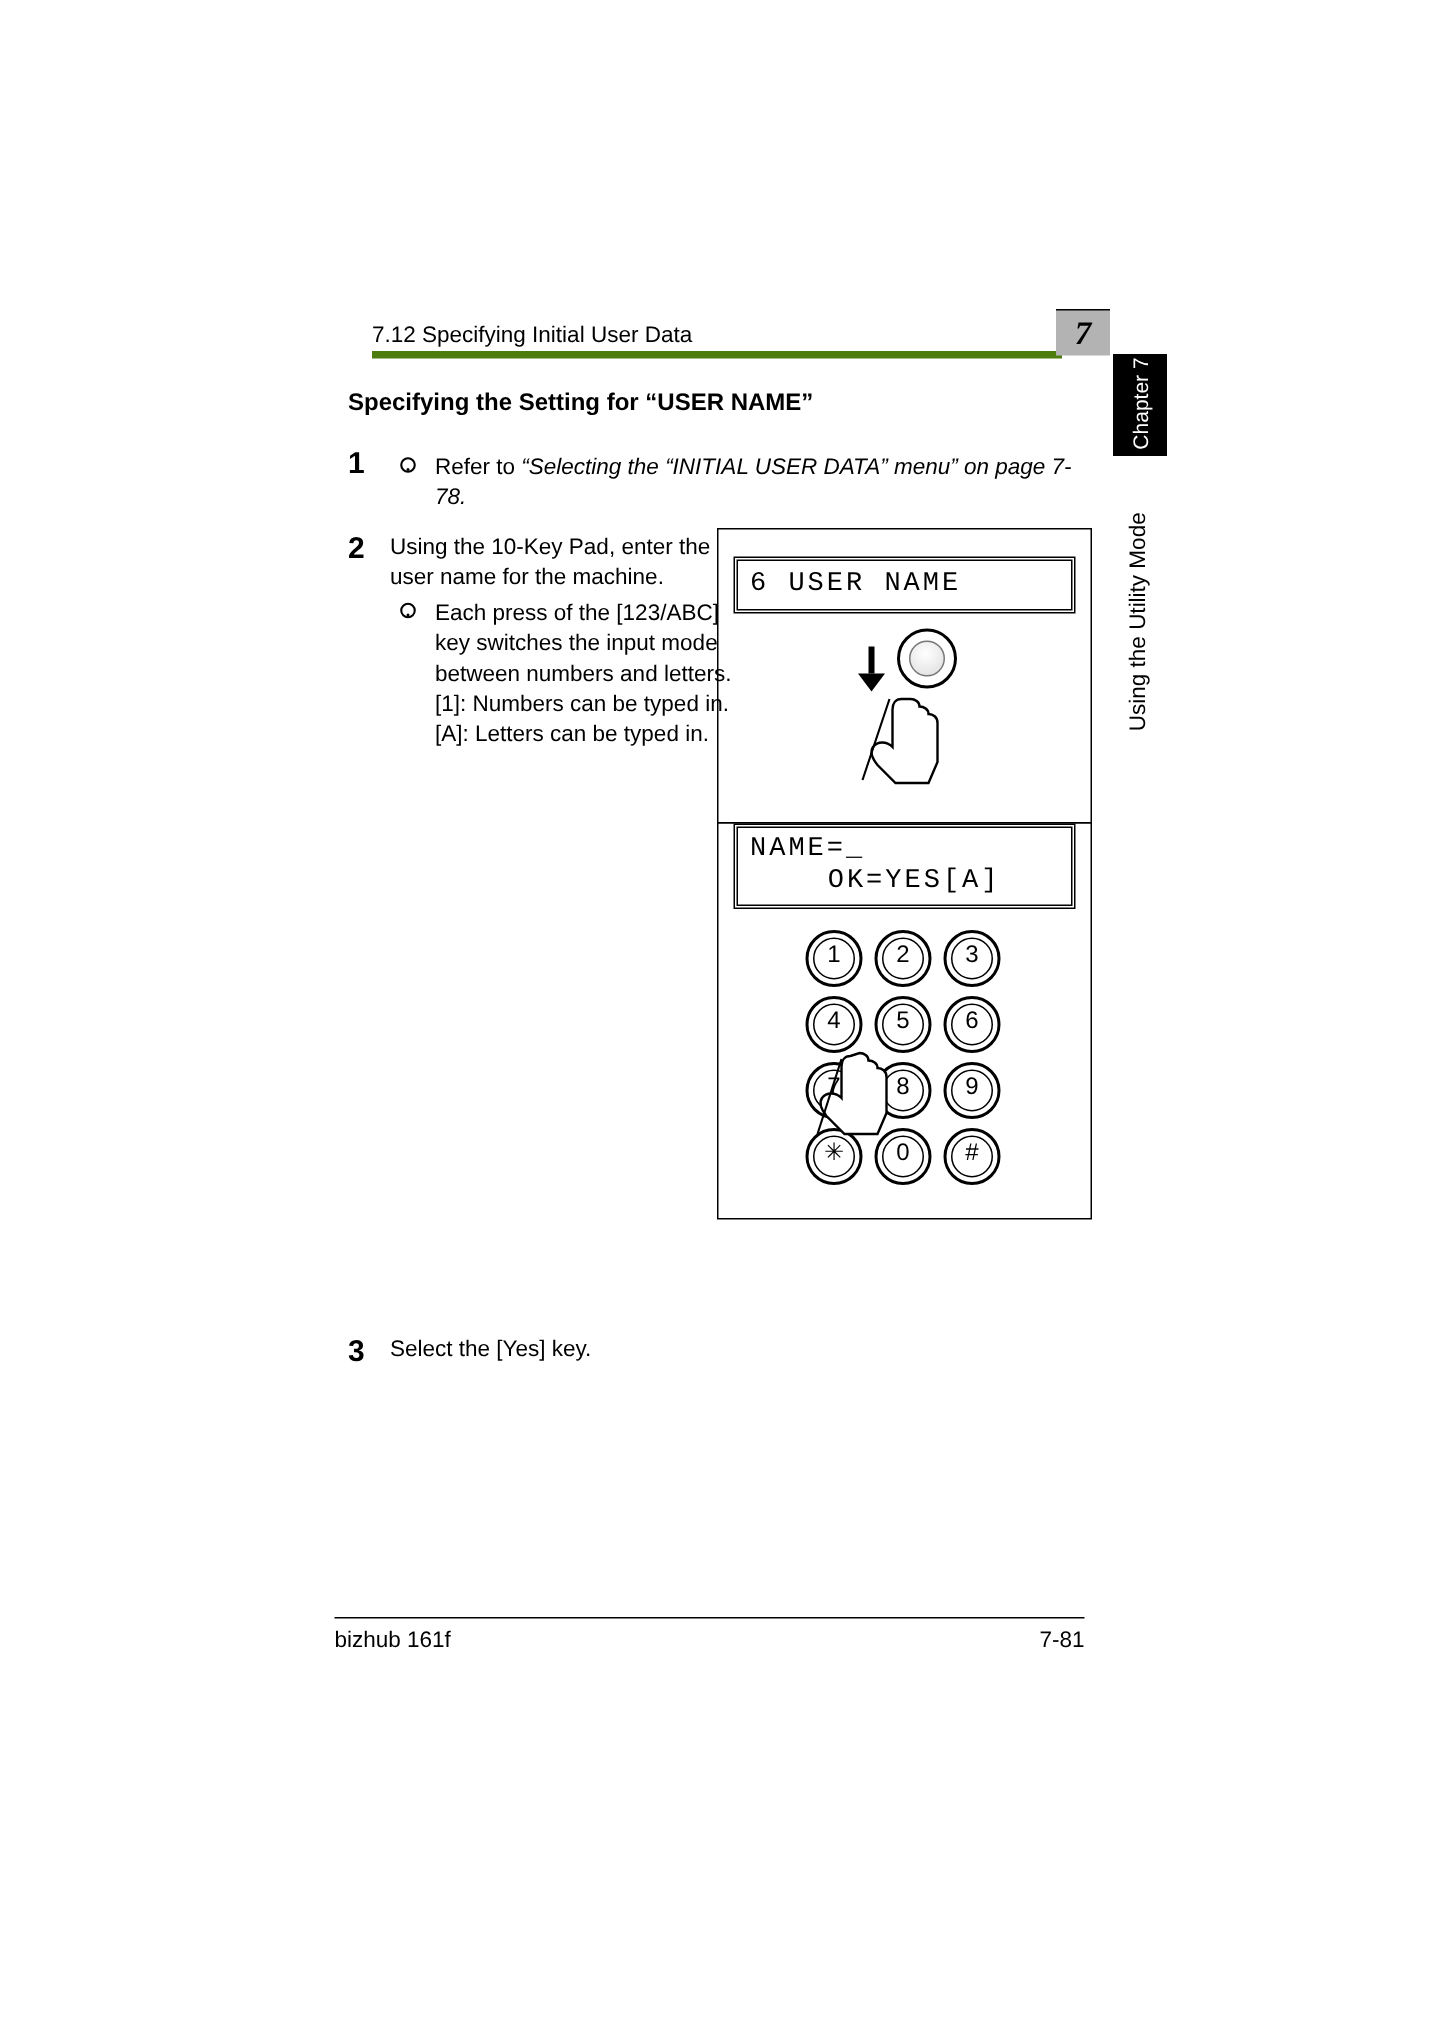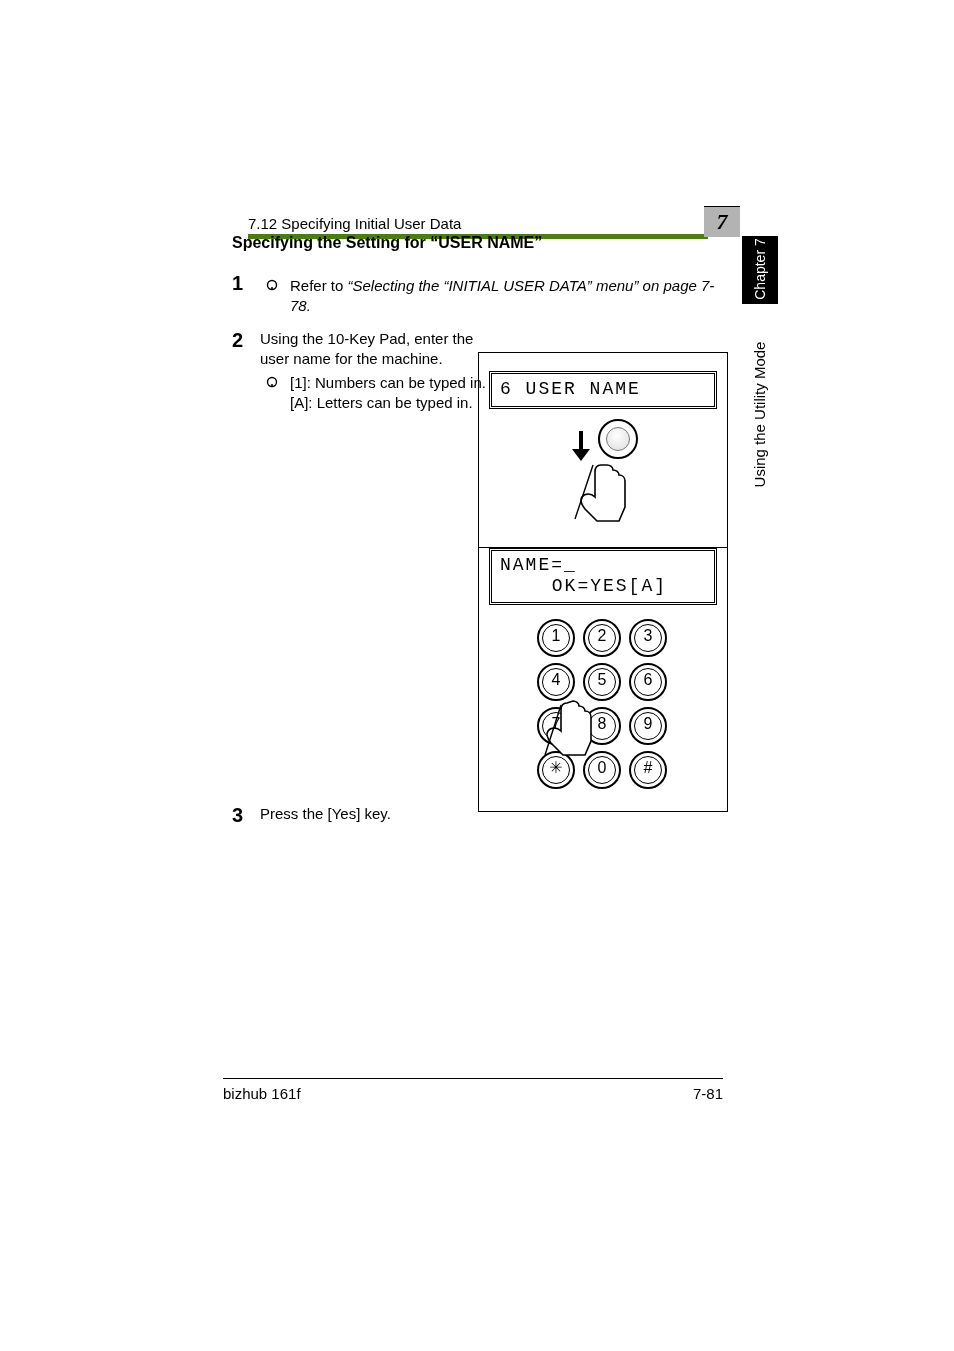--- a/index.html
+++ b/index.html
@@ -4,21 +4,21 @@
 <style>
   html,body{margin:0;padding:0;background:#fff;font-family:Helvetica,Arial,sans-serif;color:#000}
   .page{width:954px;height:1351px;position:relative;box-sizing:border-box}
   .content{position:absolute;left:232px;top:210px;width:500px}
   .running-head{position:absolute;left:248px;top:215px;width:460px;border-bottom:5px solid #4d7c0f;padding-bottom:2px;font-size:15px}
   .chapnum{position:absolute;left:704px;top:206px;width:36px;height:30px;background:#b3b3b3;border-top:1px solid #000;text-align:center;font:italic bold 22px/30px Georgia,serif}
   .tab-box{position:absolute;left:742px;top:236px;width:36px;height:68px;background:#000;color:#fff}
   .tab-box span{display:block;transform:rotate(-90deg);transform-origin:center;position:absolute;left:-16px;top:25px;width:68px;text-align:center;font-size:14px}
   .side-label{position:absolute;left:742px;top:330px;width:36px;height:170px}
   .side-label span{display:block;transform:rotate(-90deg);transform-origin:center;position:absolute;left:-68px;top:76px;width:170px;text-align:center;font-size:15px}
-  .heading{font-weight:bold;font-size:16px;margin:24px 0 20px 0}
+  .heading{font-weight:bold;font-size:16px;margin:50px 0 20px 0}
   ol.steps{list-style:none;padding:0;margin:0}
   ol.steps>li{display:flex;margin:0 0 12px 0;font-size:15px;line-height:1.35}
   .stepnum{font:bold 20px Helvetica,Arial,sans-serif;width:28px;flex:0 0 28px}
   .stepbody{flex:1}
   .sub{display:flex;margin-top:4px}
   .sub .bullet{flex:0 0 24px;margin-left:6px}
   .sub .bullet svg{width:12px;height:12px}
   .sub .txt{flex:1}
   .ref{font-style:italic}
   .figwrap{position:absolute;left:478px;top:352px;width:250px}
@@ -75,31 +75,32 @@
         <div class="stepbody" style="max-width:230px">
           <div>Using the 10-Key Pad, enter the user name for the machine.</div>
           <div class="sub">
             <div class="bullet">
               <svg viewBox="0 0 12 12">
                   <circle cx="6" cy="6" r="4.5" fill="none" stroke="#000" stroke-width="1.4"></circle>
                   <circle cx="6" cy="9" r="1" fill="#000"></circle>
                 </svg>
             </div>
             <div class="txt">
+              <div>Each press of the [123/ABC] key switches the input mode between numbers and letters.</div>
               <div>[1]: Numbers can be typed in.</div>
               <div>[A]: Letters can be typed in.</div>
             </div>
           </div>
         </div>
       </li>
 
       <li style="margin-top:390px">
         <div class="stepnum">3</div>
         <div class="stepbody">
-          <div>Press the [Yes] key.</div>
+          <div>Select the [Yes] key.</div>
         </div>
       </li>
 
     </ol>
   </div>
 
   <div class="figwrap">
     <div class="bigbox">
       <div class="lcd" style="text-align:left">6 USER NAME</div>
       <svg width="26" height="34" style="margin-top:6px">

